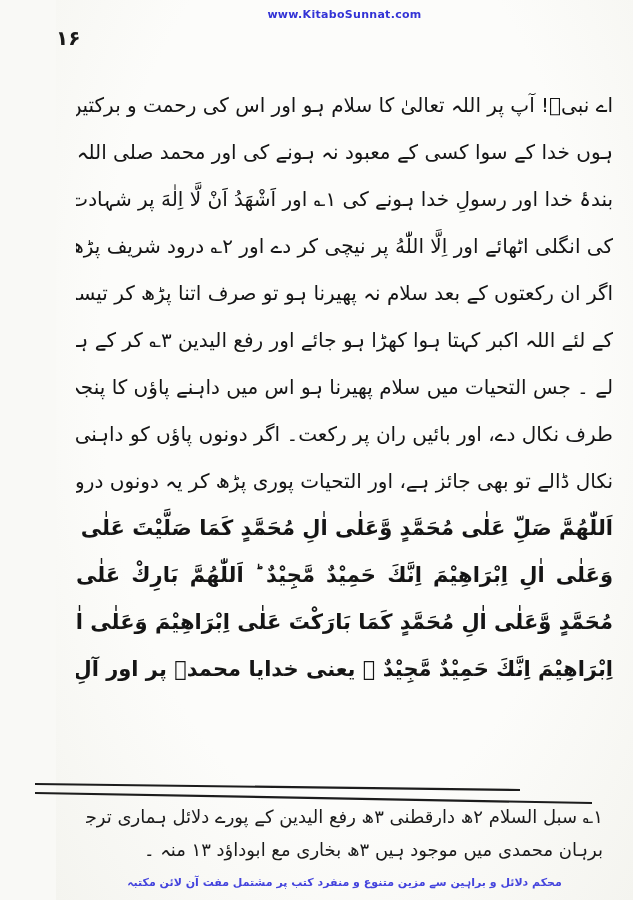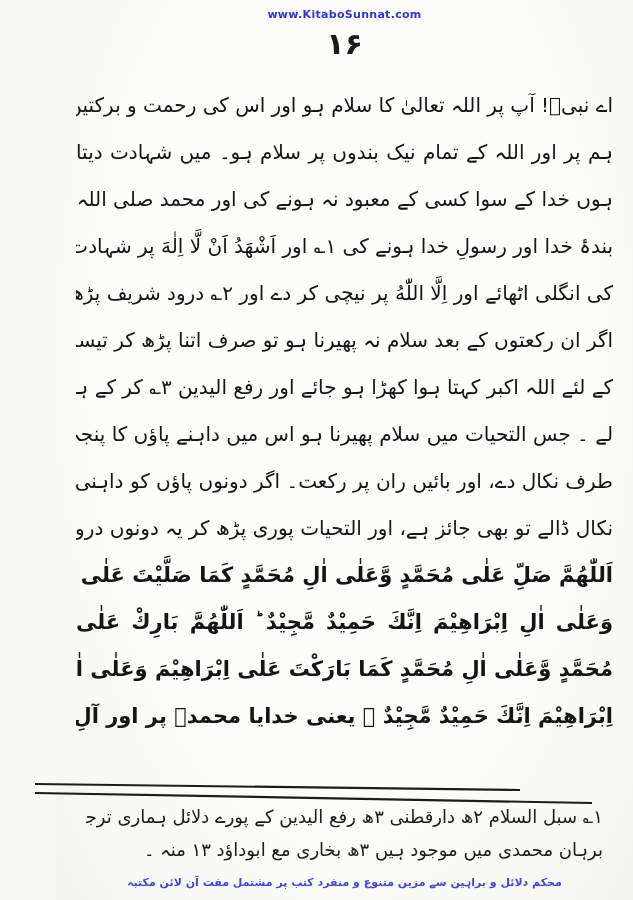--- a/index.html
+++ b/index.html
@@ -23,22 +23,22 @@
     position: absolute; top: 8px; left: 0; right: 0;
     text-align: center;
     font-size: 11px;
     font-weight: bold;
     color: #3333d6;
     letter-spacing: 0.3px;
     direction: ltr;
   }
   .page-number {
     position: absolute; top: 26px; left: 0; right: 0;
-    text-align: center;
-    font-size: 30px;
+    text-align: left;
+    font-size: 20px;
     font-weight: bold;
     color: #1a1a1a;
   }
   .main-text {
     position: absolute;
     top: 82px; right: 20px; left: 20px;
     direction: rtl;
   }
   .line {
     height: 47px;
@@ -100,21 +100,20 @@
 <body>
 
 <div class="page">
 
   <div class="site-url">www.KitaboSunnat.com</div>
 
   <div class="page-number">۱۶</div>
 
   <div class="main-text">
     <div class="line">اے نبیؐ! آپ پر اللہ تعالیٰ کا سلام ہو اور اس کی رحمت و برکتیں۔</div>
-    <div class="line">ہم پر اور اللہ کے تمام نیک بندوں پر سلام ہو۔ میں شہادت دیتا</div>
     <div class="line">ہوں خدا کے سوا کسی کے معبود نہ ہونے کی اور محمد صلی اللہ علیہ وسلم کے</div>
     <div class="line">بندۂ خدا اور رسولِ خدا ہونے کی ۱؎ اور اَشْهَدُ اَنْ لَّا اِلٰهَ پر شہادت</div>
     <div class="line">کی انگلی اٹھائے اور اِلَّا اللّٰهُ پر نیچی کر دے اور ۲؎ درود شریف پڑھے۔</div>
     <div class="line">اگر ان رکعتوں کے بعد سلام نہ پھیرنا ہو تو صرف اتنا پڑھ کر تیسری رکعت</div>
     <div class="line">کے لئے اللہ اکبر کہتا ہوا کھڑا ہو جائے اور رفع الیدین ۳؎ کر کے ہاتھ باندھ</div>
     <div class="line">لے ۔ جس التحیات میں سلام پھیرنا ہو اس میں داہنے پاؤں کا پنجہ</div>
     <div class="line">طرف نکال دے، اور بائیں ران پر رکعت۔ اگر دونوں پاؤں کو داہنی طرف</div>
     <div class="line">نکال ڈالے تو بھی جائز ہے، اور التحیات پوری پڑھ کر یہ دونوں درود پڑھے۔</div>
     <div class="line arabic">اَللّٰهُمَّ صَلِّ عَلٰی مُحَمَّدٍ وَّعَلٰی اٰلِ مُحَمَّدٍ کَمَا صَلَّیْتَ عَلٰی اِبْرَاهِیْمَ</div>
     <div class="line arabic">وَعَلٰی اٰلِ اِبْرَاهِیْمَ اِنَّكَ حَمِیْدٌ مَّجِیْدٌ ؕ اَللّٰهُمَّ بَارِكْ عَلٰی</div>

